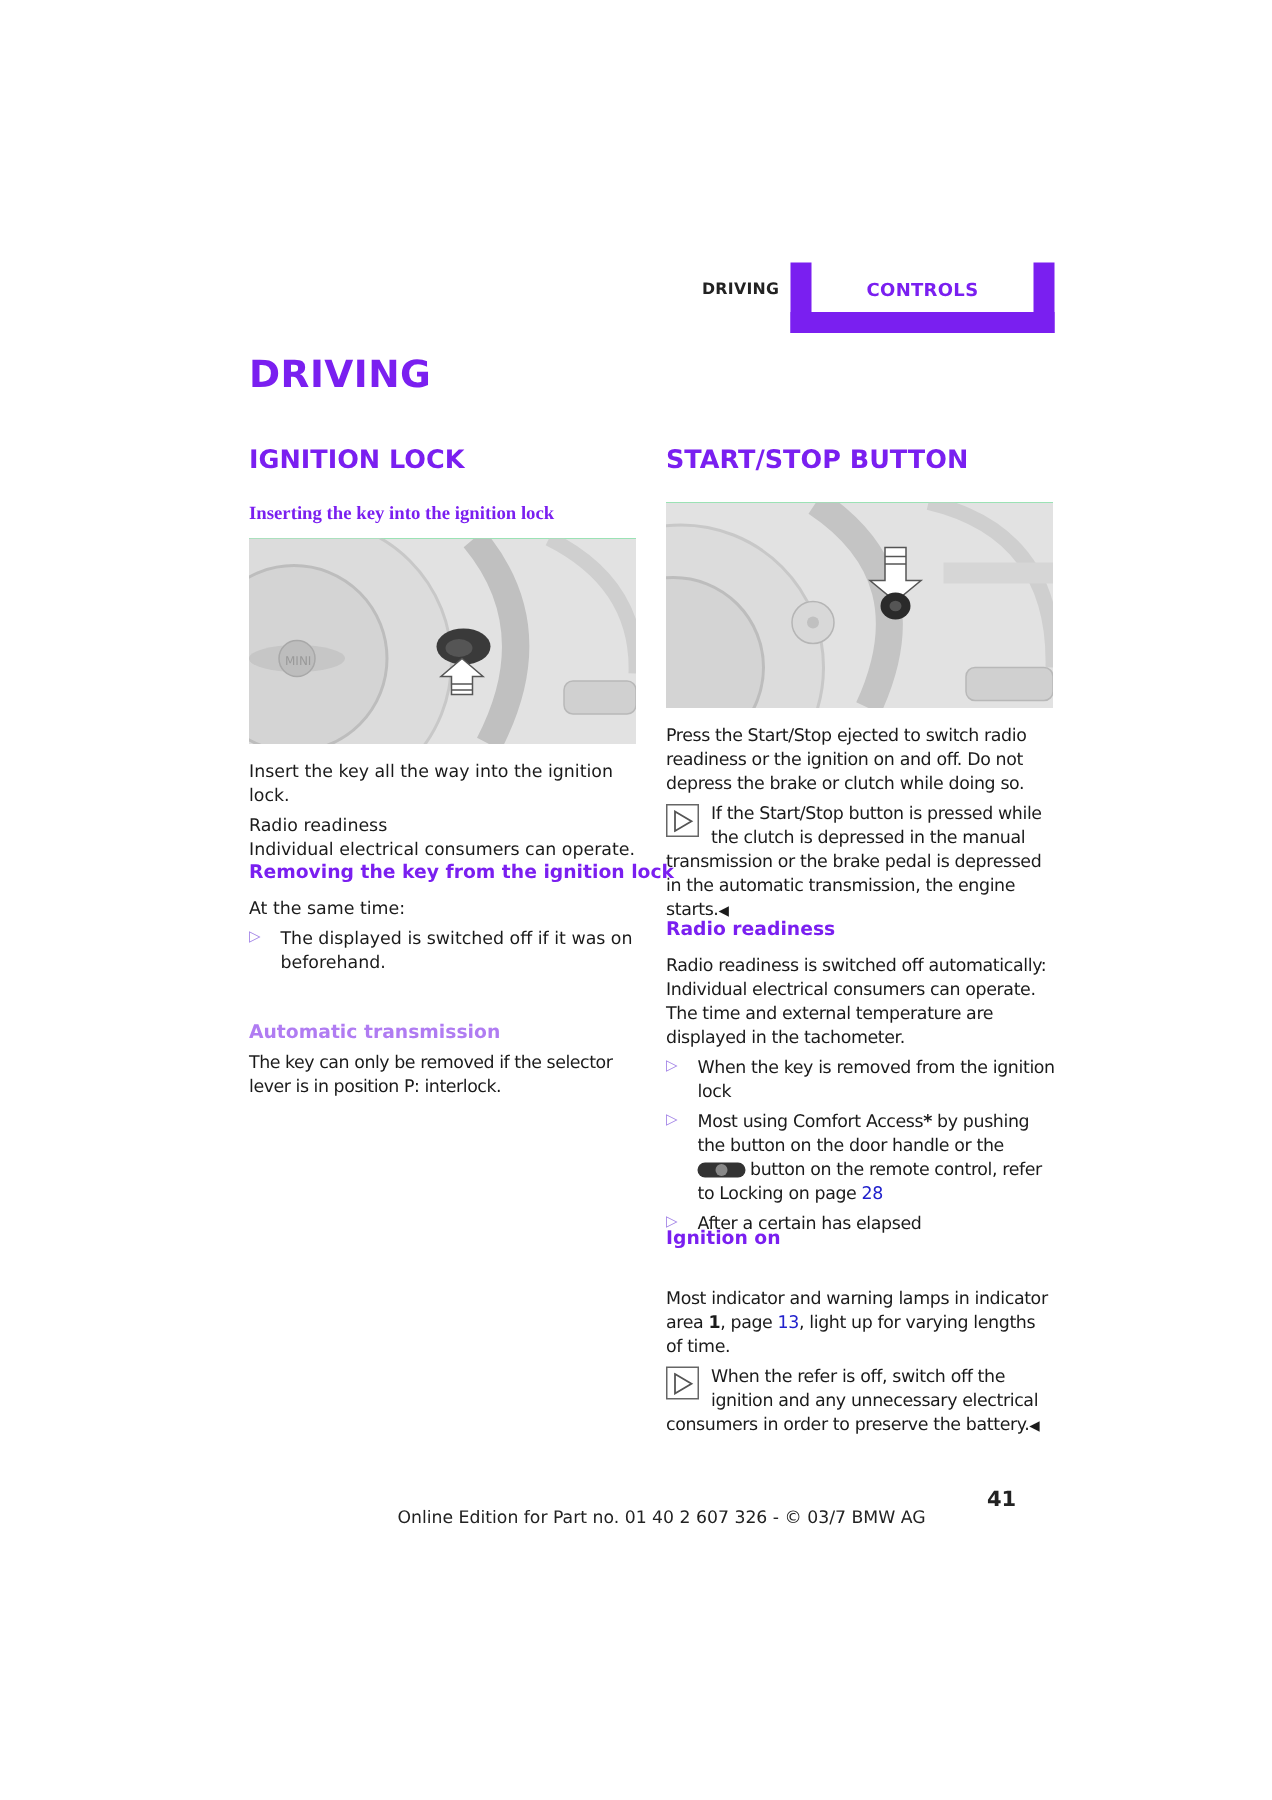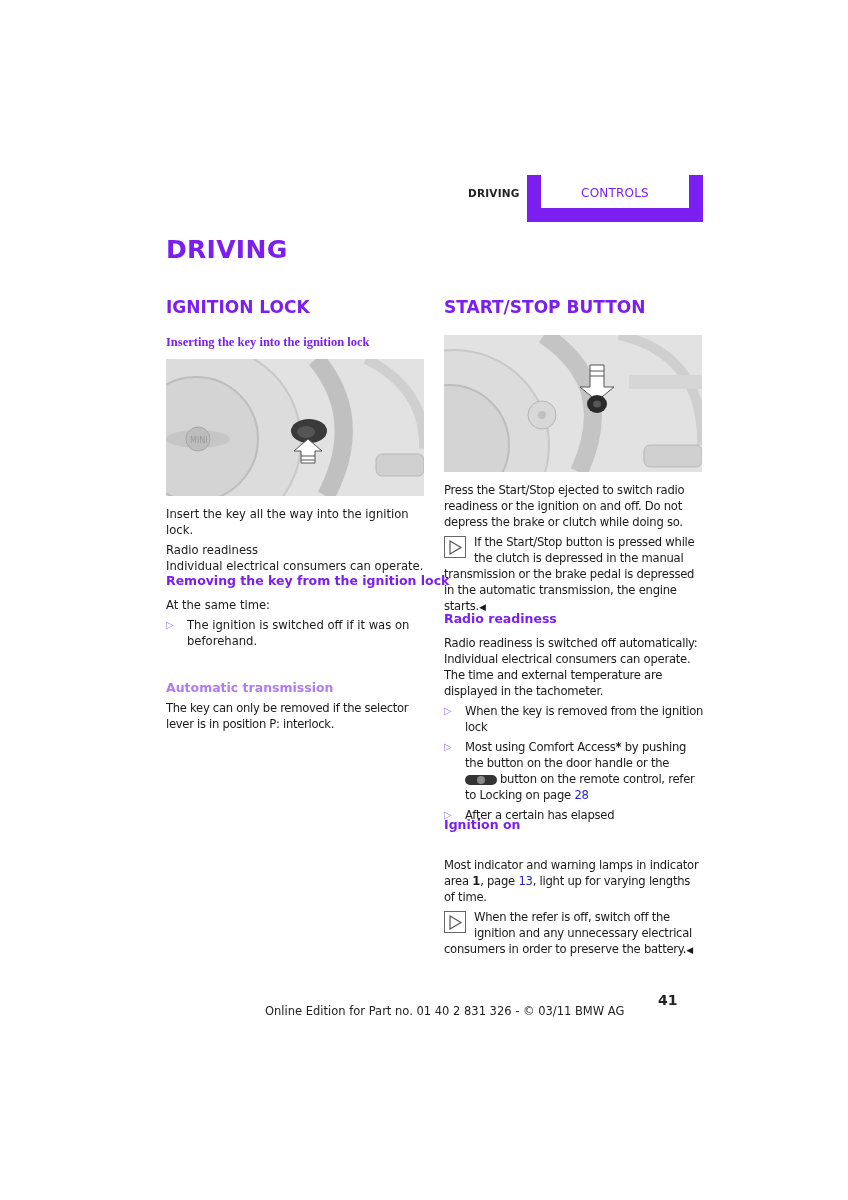--- a/index.html
+++ b/index.html
@@ -6,21 +6,21 @@
   body { width: 848px; height: 1200px; position: relative; overflow: hidden;
          font-family: "DejaVu Sans", sans-serif; color: #1a1a1a; }
   .abs { position: absolute; }
 
   
   .hdr-driving { left: 468px; top: 187px; font-size: 10.5px; font-weight: bold; color: #222; letter-spacing: 0.2px; }
   .hdr-bracket { left: 527px; top: 175px; width: 176px; height: 47px; }
   .hdr-bracket .l { position: absolute; left: 0; top: 0; width: 14px; height: 47px; background: #7a1ff0; }
   .hdr-bracket .r { position: absolute; right: 0; top: 0; width: 14px; height: 47px; background: #7a1ff0; }
   .hdr-bracket .b { position: absolute; left: 0; bottom: 0; width: 176px; height: 14px; background: #7a1ff0; }
-  .hdr-controls { left: 541px; top: 186px; width: 148px; text-align: center; font-size: 12px; font-weight: normal; color: #7a1ff0; letter-spacing: 0.2px; }
+  .hdr-controls { left: 541px; top: 186px; width: 148px; text-align: center; font-size: 12px; font-weight: bold; color: #7a1ff0; letter-spacing: 0.2px; }
 
   .title { left: 166px; top: 235px; font-size: 25px; font-weight: bold; color: #7a1ff0; letter-spacing: 0.3px; }
   .h2 { font-size: 17px; font-weight: bold; color: #7a1ff0; }
   .h3 { font-size: 12.5px; font-weight: bold; color: #7a1ff0; }
   .h3.light { color: #b07cf2; }
 
   .col { position: absolute; width: 260px; font-size: 11.6px; line-height: 16px; }
   .col p { margin: 0; }
   .bullet { position: relative; padding-left: 21px; }
   .bullet .tri { position: absolute; left: 0; top: 0; color: #a080e6; font-size: 10px; }
@@ -76,21 +76,21 @@
   <p>Insert the key all the way into the ignition lock.</p>
   <p style="margin-top:4px;">Radio readiness</p>
   <p>Individual electrical consumers can operate.</p>
 </div>
 
 <div class="abs h3" style="left:166px; top:573px;">Removing the key from the ignition lock</div>
 <div class="col" style="left:166px; top:593px;">
   <p style="margin-top:4px;">At the same time:</p>
   <div class="bullet" style="margin-top:4px;">
     <span class="tri">▷</span>
-    <span>The ignition is switched off if it was on beforehand.</span>
+    <span>The displayed is switched off if it was on beforehand.</span>
   </div>
 </div>
 
 <div class="abs h3 light" style="left:166px; top:680px;">Automatic transmission</div>
 <div class="col" style="left:166px; top:700px; letter-spacing:-0.3px;">
   <p>The key can only be removed if the selector lever is in position P: interlock.</p>
 </div>
 
 <div class="abs h2" style="left:444px; top:297px;">START/STOP BUTTON</div>
 
@@ -151,13 +151,13 @@
     <span class="note-icon">
       <svg width="14" height="15" viewBox="0 0 14 15">
           <path d="M1 1 L12 7.5 L1 14 Z" fill="none" stroke="#555" stroke-width="1.2"></path>
         </svg>
     </span>
     <span>When the refer is off, switch off the ignition and any unnecessary electrical consumers in order to preserve the battery.</span><span class="end-mark">◀</span>
   </div>
 </div>
 
 <div class="abs pagenum">41</div>
-<div class="abs footer">Online Edition for Part no. 01 40 2 831 326 - © 03/11 BMW AG</div>
+<div class="abs footer">Online Edition for Part no. 01 40 2 607 326 - © 03/7 BMW AG</div>
 
 </body></html>

